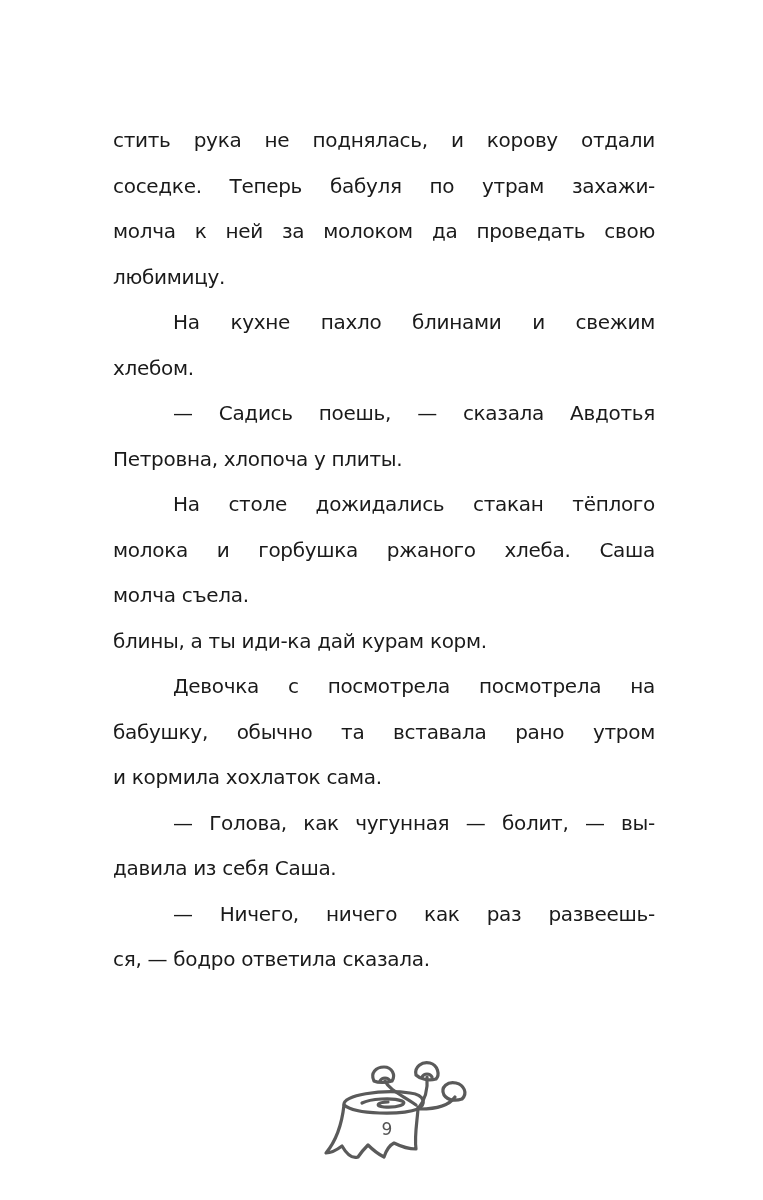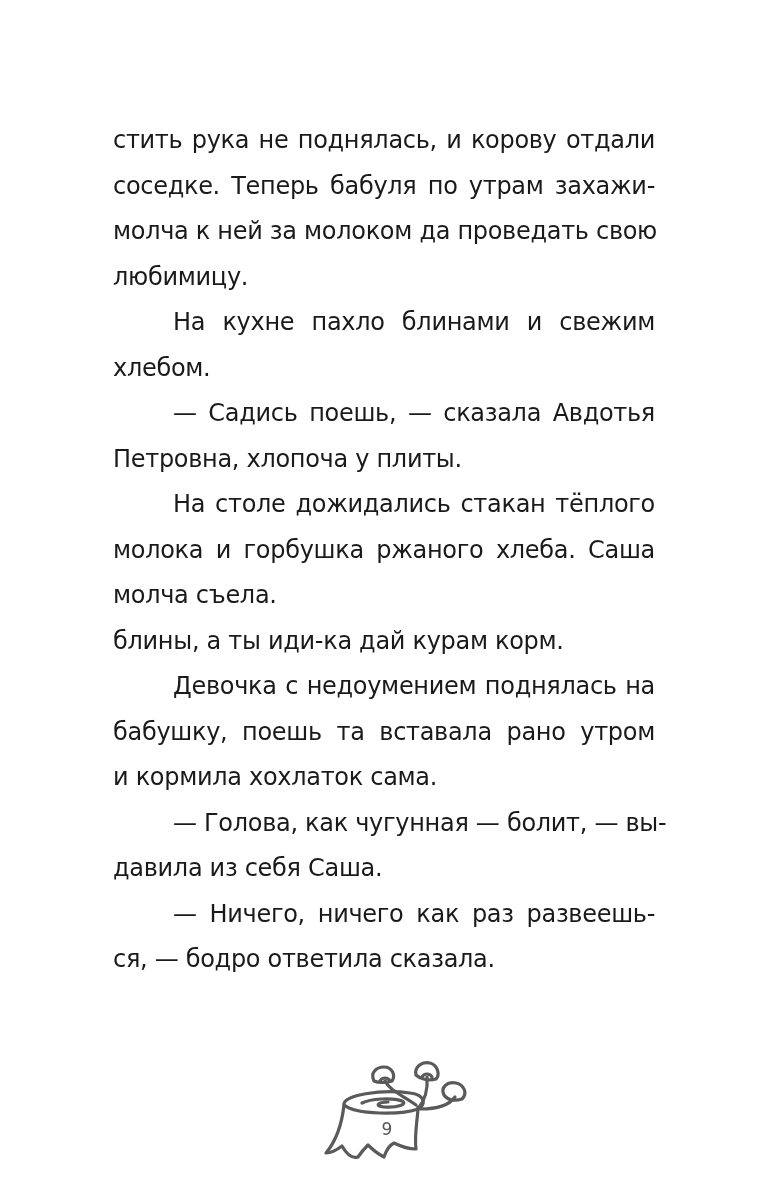--- a/index.html
+++ b/index.html
@@ -1,20 +1,20 @@
 <!DOCTYPE html>
 <html><head>
 <meta charset="utf-8">
 <style>
   html, body { margin: 0; padding: 0; background: #ffffff; }
   body { width: 763px; height: 1200px; position: relative; overflow: hidden; }
   .page {
     position: absolute; left: 113px; top: 118px; width: 542px;
     font-family: "DejaVu Sans", "Liberation Sans", sans-serif;
-    font-size: 24px; line-height: 45.5px; color: #1a1a1a;
+    font-size: 20px; line-height: 45.5px; color: #1a1a1a;
     letter-spacing: -0.3px;
   }
   .line { display: block; white-space: nowrap; }
   .line.j { text-align: justify; text-align-last: justify; }
   .folio {
     position: absolute; left: 322px; top: 1045px; width: 152px; height: 125px;
   }
   .folio-num {
     position: absolute; left: 55px; top: 74px; width: 20px; text-align: center;
     font-family: "DejaVu Sans", sans-serif; font-size: 17px; color: #555555;
@@ -29,22 +29,22 @@
   <span class="line j">молча к ней за молоком да проведать свою</span>
   <span class="line">любимицу.</span>
   <span class="line j" style="padding-left:60px">На кухне пахло блинами и свежим</span>
   <span class="line">хлебом.</span>
   <span class="line j" style="padding-left:60px">— Садись поешь, — сказала Авдотья</span>
   <span class="line">Петровна, хлопоча у плиты.</span>
   <span class="line j" style="padding-left:60px">На столе дожидались стакан тёплого</span>
   <span class="line j">молока и горбушка ржаного хлеба. Саша</span>
   <span class="line">молча съела.</span>
   <span class="line">блины, а ты иди-ка дай курам корм.</span>
-  <span class="line j" style="padding-left:60px">Девочка с недоумением поднялась на</span>
-  <span class="line j">бабушку, поешь та вставала рано утром</span>
+  <span class="line j" style="padding-left:60px">Девочка с посмотрела посмотрела на</span>
+  <span class="line j">бабушку, обычно та вставала рано утром</span>
   <span class="line">и кормила хохлаток сама.</span>
   <span class="line j" style="padding-left:60px">— Голова, как чугунная — болит, — вы-</span>
   <span class="line">давила из себя Саша.</span>
   <span class="line j" style="padding-left:60px">— Ничего, ничего как раз развеешь-</span>
   <span class="line">ся, — бодро ответила сказала.</span>
 </div>
 
 <div class="folio">
   <svg width="152" height="125" viewBox="0 0 152 125" fill="none" stroke="#5a5a5a" stroke-width="3.2" stroke-linecap="round" stroke-linejoin="round">
 

